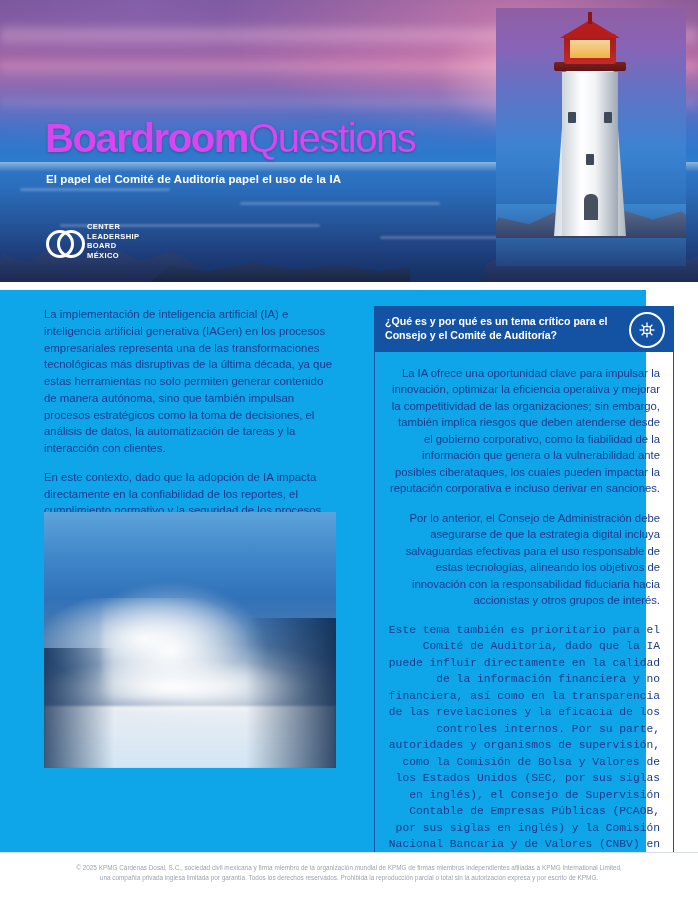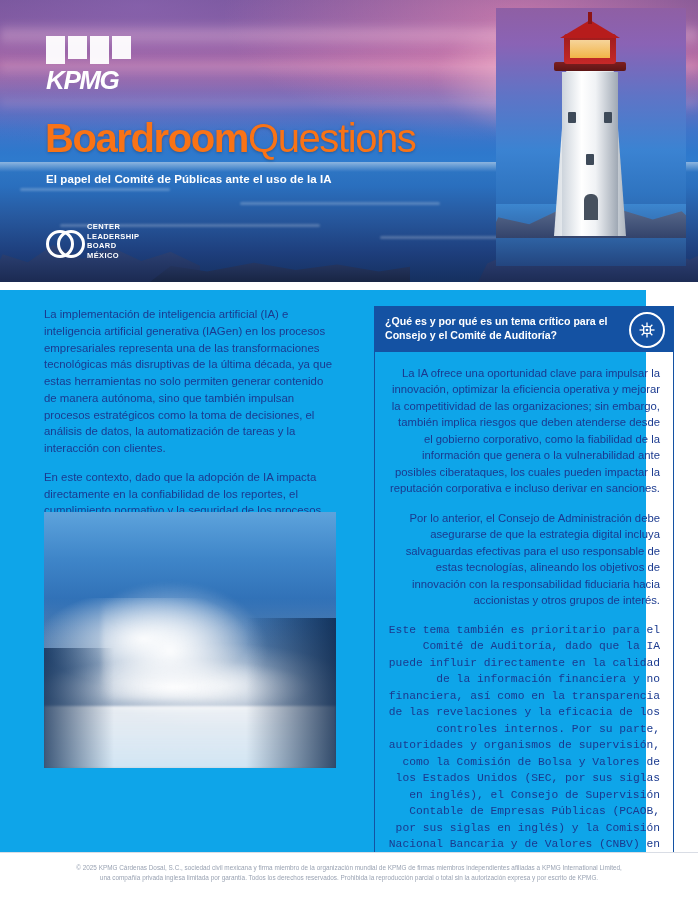--- a/index.html
+++ b/index.html
@@ -229,21 +229,21 @@
     letter-spacing: -1.4px;
     font-style: italic;
     line-height: 1;
     font-family: "Liberation Sans", sans-serif;
   }
 
   .hero-title {
     position: absolute;
     left: 45px;
     top: 118px;
-    color: #f97316;
+    color: #d946ef;
     font-size: 40px;
     font-weight: bold;
     letter-spacing: -1.4px;
     line-height: 1;
     text-shadow: 0 1px 3px rgba(0,0,0,.25);
   }
   .hero-title .thin { font-weight: normal; }
   .hero-sub {
     position: absolute;
     left: 46px;
@@ -460,32 +460,23 @@
     <div class="lamp-room"></div>
     <div class="lamp-glass"></div>
     <div class="lamp-cap"></div>
     <div class="lamp-tip"></div>
     <div class="win" style="left:72px; top:104px;"></div>
     <div class="win" style="left:108px; top:104px;"></div>
     <div class="win" style="left:90px; top:146px;"></div>
     <div class="door"></div>
   </div>
 
-  <div class="kpmg-logo">
-    <div class="kpmg-bars">
-      <i class="kb1"></i>
-        <i class="kb2"></i>
-        <i class="kb3"></i>
-        <i class="kb4"></i>
-    </div>
-    <div class="kpmg-word">KPMG</div>
-  </div>
 
   <div class="hero-title"><span>Boardroom</span><span class="thin">Questions</span></div>
-  <div class="hero-sub">El papel del Comité de Públicas ante el uso de la IA</div>
+  <div class="hero-sub">El papel del Comité de Auditoría papel el uso de la IA</div>
 
   <div class="blc">
     <div class="blc-mark">
       <span class="a"></span>
         <span class="b"></span>
     </div>
     <div class="blc-text">
       <div>CENTER</div>
       <div>LEADERSHIP</div>
       <div>BOARD</div>

